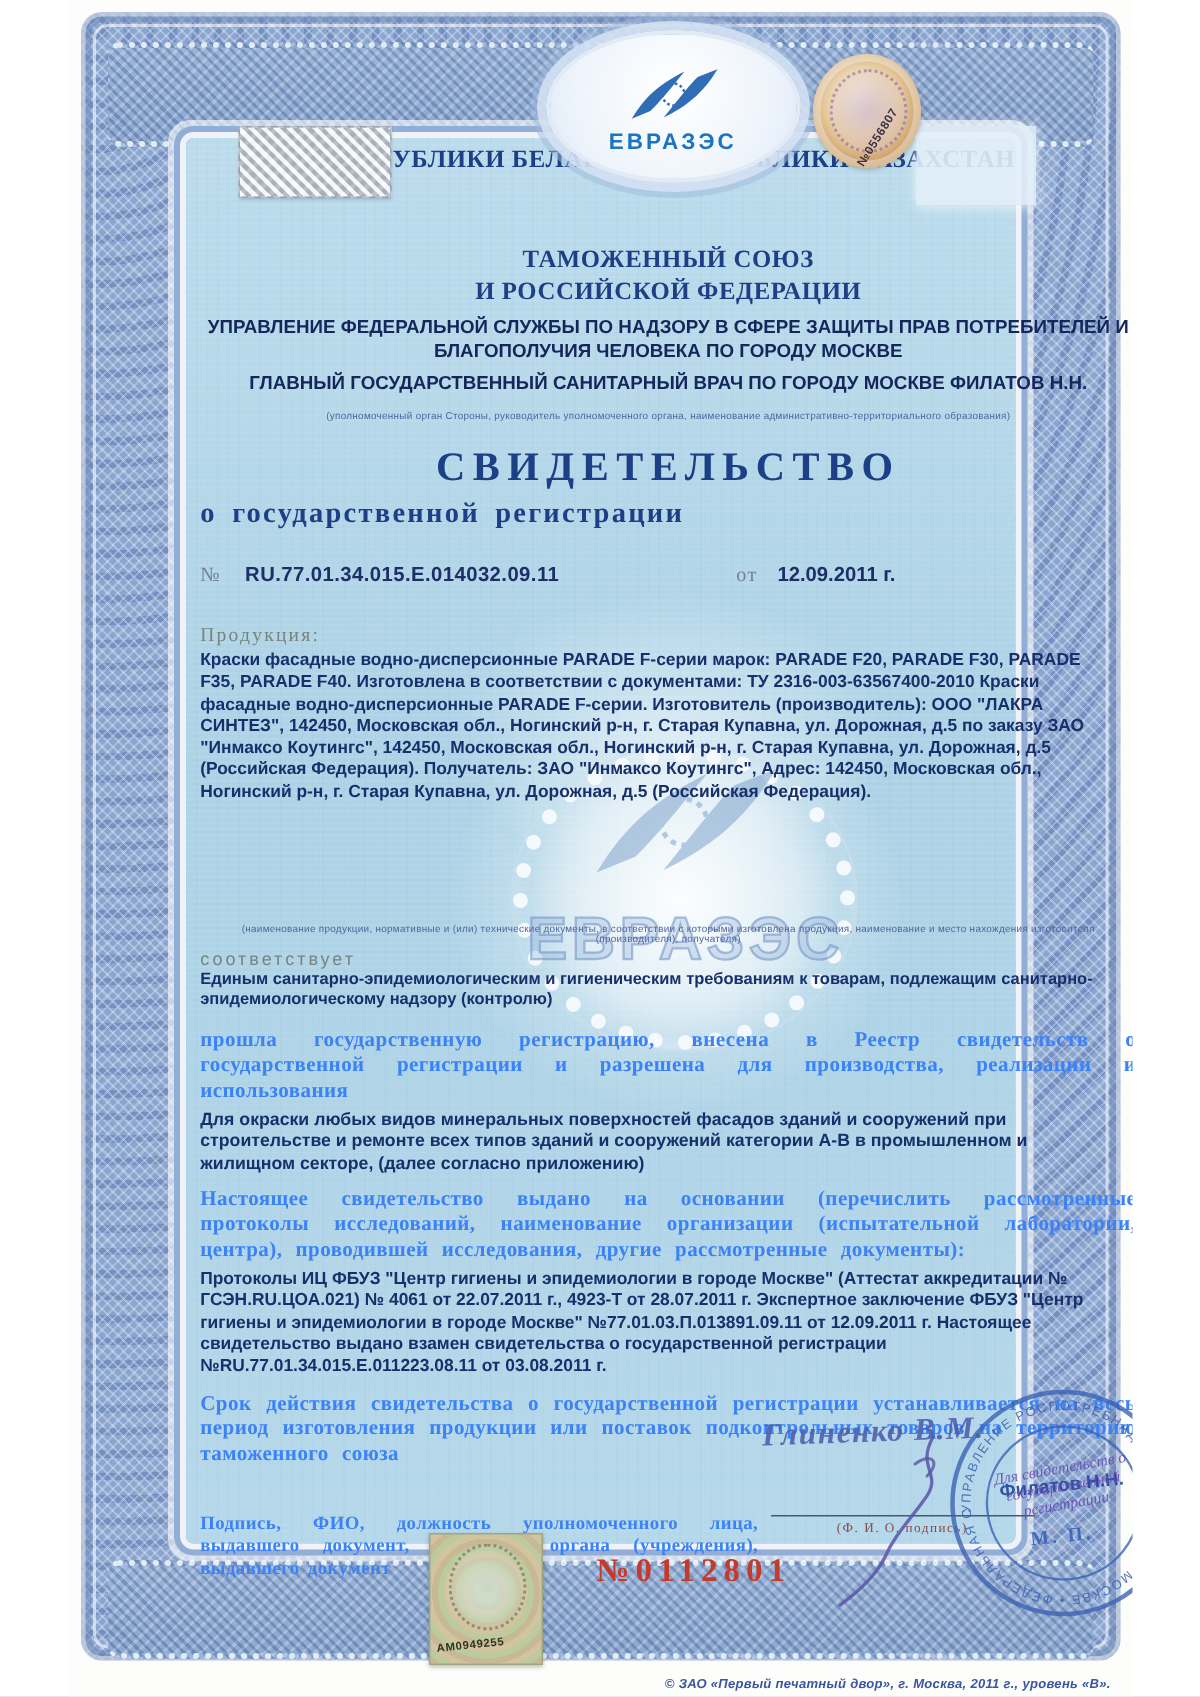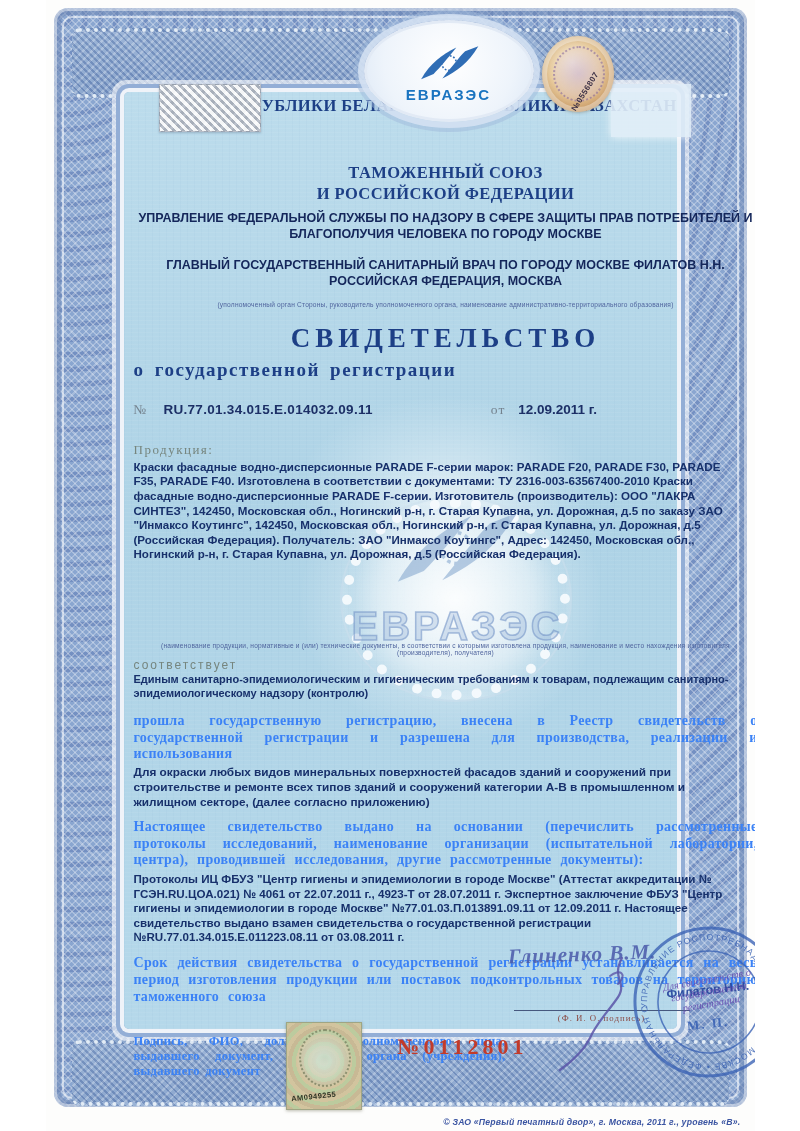--- a/index.html
+++ b/index.html
@@ -166,22 +166,21 @@
     </svg>
     <div class="wm-label">ЕВРАЗЭС</div>
   </div>
 
   <div class="content">
     <div class="union" style="margin-top:0;">РЕСПУБЛИКИ БЕЛАРУСЬ, РЕСПУБЛИКИ КАЗАХСТАН</div>
     <div class="union">ТАМОЖЕННЫЙ СОЮЗ</div>
     <div class="union" style="margin-top:0;">И РОССИЙСКОЙ ФЕДЕРАЦИИ</div>
 
     <div class="agency">УПРАВЛЕНИЕ ФЕДЕРАЛЬНОЙ СЛУЖБЫ ПО НАДЗОРУ В СФЕРЕ ЗАЩИТЫ ПРАВ ПОТРЕБИТЕЛЕЙ И БЛАГОПОЛУЧИЯ ЧЕЛОВЕКА ПО ГОРОДУ МОСКВЕ</div>
-    <div class="agency" style="margin-top:14px;">ГЛАВНЫЙ ГОСУДАРСТВЕННЫЙ САНИТАРНЫЙ ВРАЧ ПО ГОРОДУ МОСКВЕ ФИЛАТОВ Н.Н.</div>
-    <div class="agency" style="margin-top:0;">РОССИЙСКАЯ ФЕДЕРАЦИЯ, МОСКВА</div>
+    <div class="agency" style="margin-top:4px;">ГЛАВНЫЙ ГОСУДАРСТВЕННЫЙ САНИТАРНЫЙ ВРАЧ ПО ГОРОДУ МОСКВЕ ФИЛАТОВ Н.Н.</div>
 
     <div class="tiny head">(уполномоченный орган Стороны, руководитель уполномоченного органа, наименование административно-территориального образования)</div>
 
     <div class="cert-title">СВИДЕТЕЛЬСТВО</div>
     <div class="cert-sub">о государственной регистрации</div>
 
     <div class="regline">
       <span class="form-label">№</span>
       <span class="reg-number">RU.77.01.34.015.E.014032.09.11</span>
       <span class="form-label reg-from">от</span>

